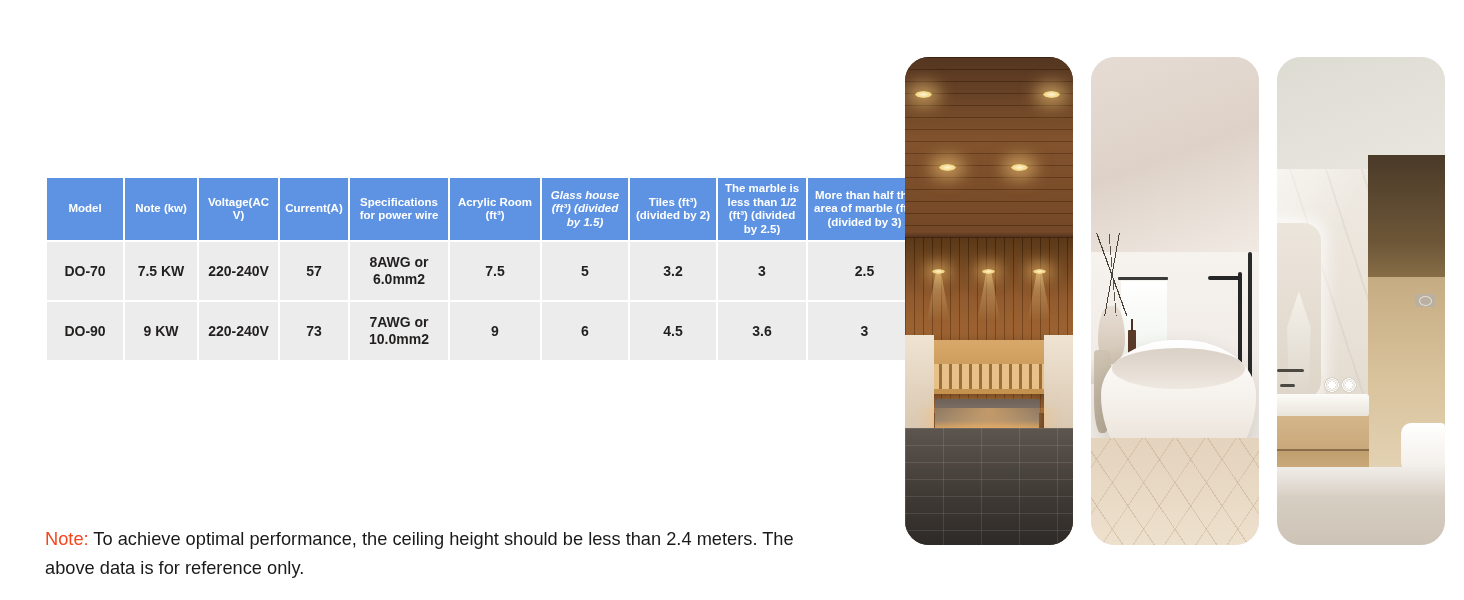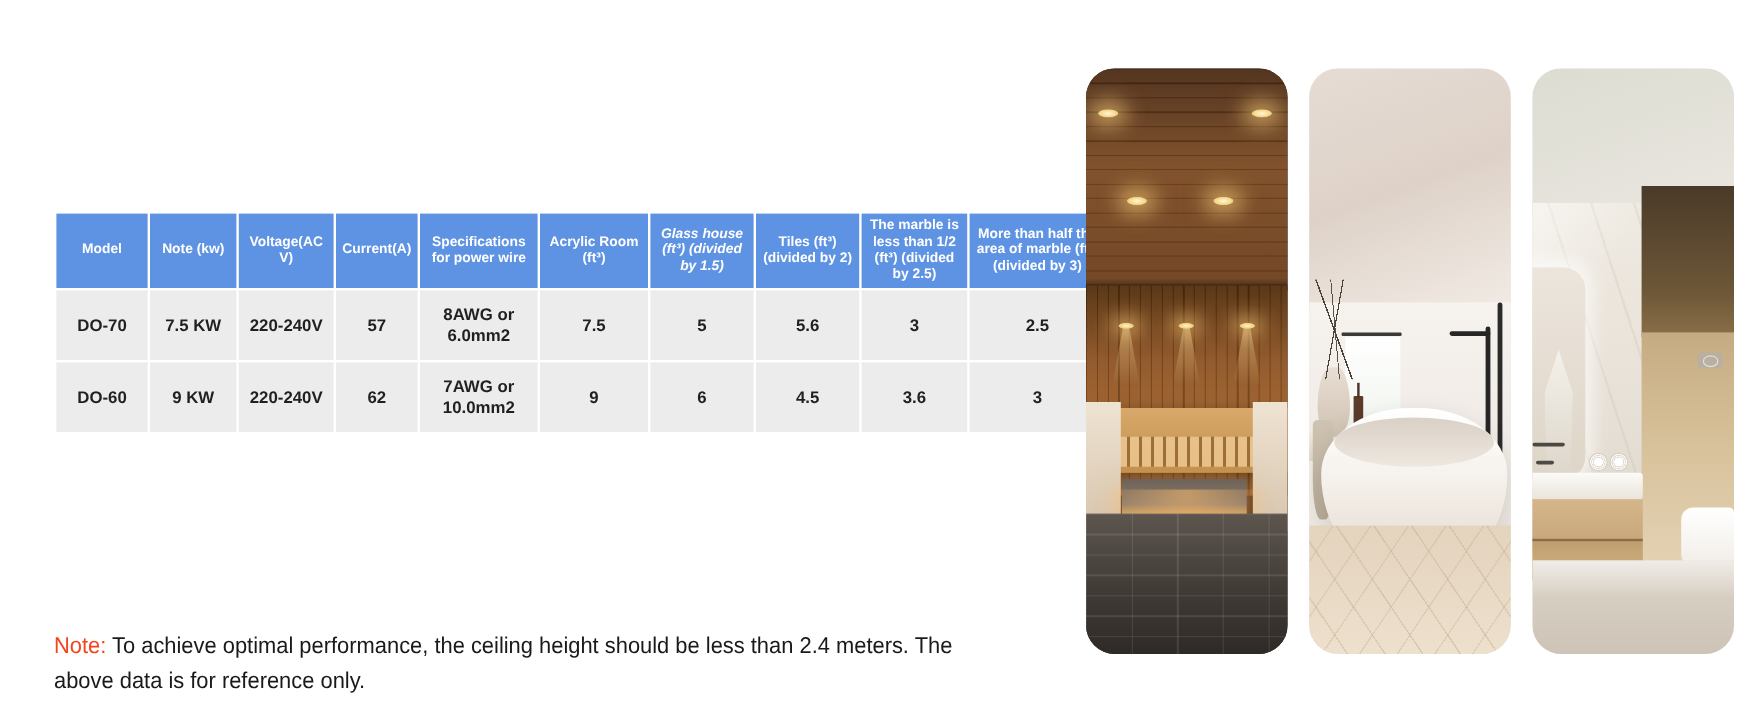--- a/index.html
+++ b/index.html
@@ -419,29 +419,29 @@
       <tbody>
         <tr>
           <td>DO-70</td>
           <td>7.5 KW</td>
           <td>220-240V</td>
           <td>57</td>
           <td>8AWG or
 6.0mm2</td>
           <td>7.5</td>
           <td>5</td>
-          <td>5.6</td>
+          <td>3.2</td>
           <td>3</td>
           <td>2.5</td>
         </tr>
         <tr>
-          <td>DO-60</td>
+          <td>DO-90</td>
           <td>9 KW</td>
           <td>220-240V</td>
-          <td>62</td>
+          <td>73</td>
           <td>7AWG or
 10.0mm2</td>
           <td>9</td>
           <td>6</td>
           <td>4.5</td>
           <td>3.6</td>
           <td>3</td>
         </tr>
       </tbody>
     </table>

